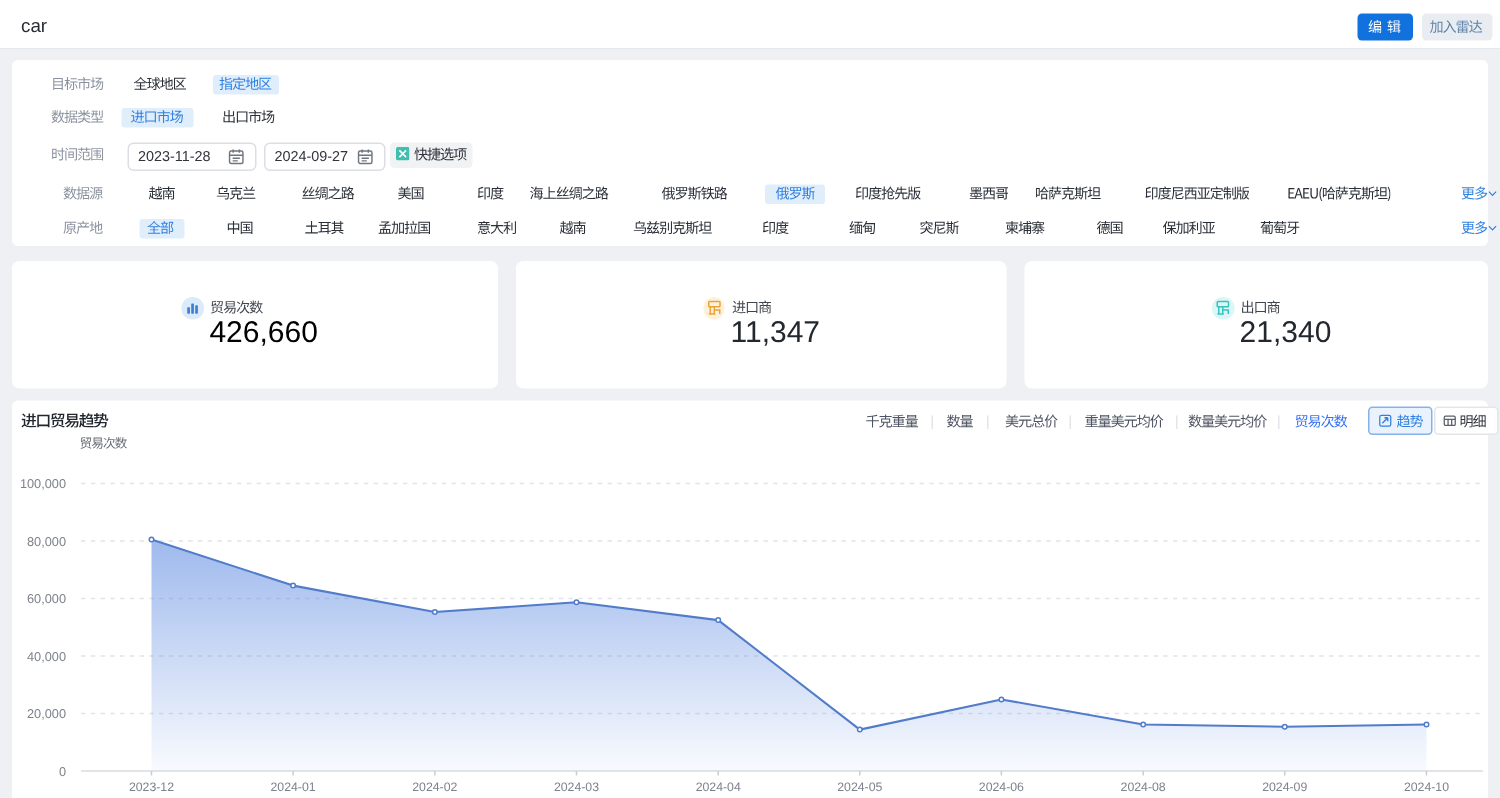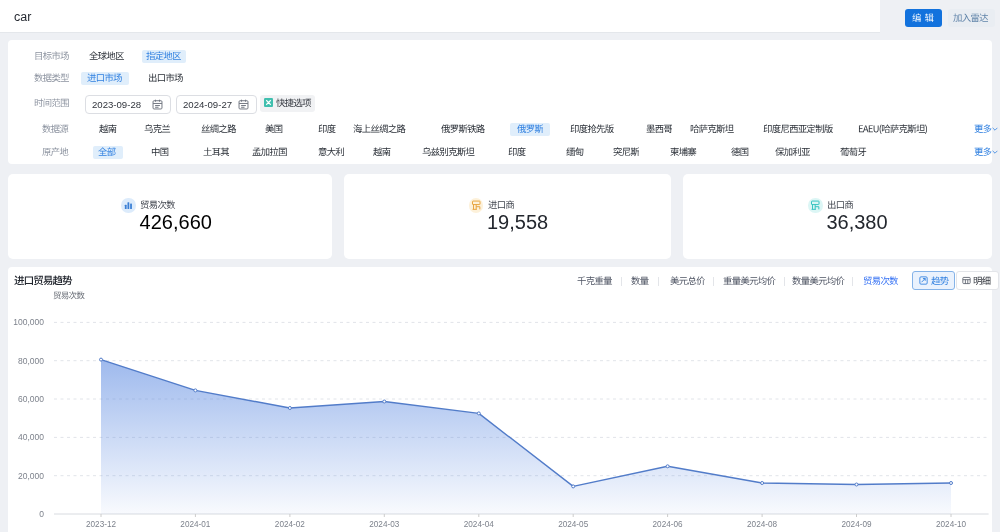--- a/index.html
+++ b/index.html
@@ -113,21 +113,21 @@
       <path id="r5143" d="M147 762V690H857V762ZM59 482V408H314C299 221 262 62 48 -19C65 -33 87 -60 95 -77C328 16 376 193 394 408H583V50C583 -37 607 -62 697 -62C716 -62 822 -62 842 -62C929 -62 949 -15 958 157C937 162 905 176 887 190C884 36 877 9 836 9C812 9 724 9 706 9C667 9 659 15 659 51V408H942V482Z"></path>
       <path id="r603B" d="M759 214C816 145 875 52 897 -10L958 28C936 91 875 180 816 247ZM412 269C478 224 554 153 591 104L647 152C609 199 532 267 465 311ZM281 241V34C281 -47 312 -69 431 -69C455 -69 630 -69 656 -69C748 -69 773 -41 784 74C762 78 730 90 713 101C707 13 700 -1 650 -1C611 -1 464 -1 435 -1C371 -1 360 5 360 35V241ZM137 225C119 148 84 60 43 9L112 -24C157 36 190 130 208 212ZM265 567H737V391H265ZM186 638V319H820V638H657C692 689 729 751 761 808L684 839C658 779 614 696 575 638H370L429 668C411 715 365 784 321 836L257 806C299 755 341 685 358 638Z"></path>
       <path id="r4EF7" d="M723 451V-78H800V451ZM440 450V313C440 218 429 65 284 -36C302 -48 327 -71 339 -88C497 30 515 197 515 312V450ZM597 842C547 715 435 565 257 464C274 451 295 423 304 406C447 490 549 602 618 716C697 596 810 483 918 419C930 438 953 465 970 479C853 541 727 663 655 784L676 829ZM268 839C216 688 130 538 37 440C51 423 73 384 81 366C110 398 139 435 166 475V-80H241V599C279 669 313 744 340 818Z"></path>
       <path id="r5747" d="M485 462C547 411 625 339 665 296L713 347C673 387 595 454 531 504ZM404 119 435 49C538 105 676 180 803 253L785 313C648 240 499 163 404 119ZM570 840C523 709 445 582 357 501C372 486 396 455 407 440C452 486 497 545 537 610H859C847 198 833 39 800 4C789 -9 777 -12 756 -12C731 -12 666 -12 595 -5C608 -26 617 -56 619 -77C680 -80 745 -82 782 -78C819 -75 841 -67 864 -37C903 12 916 172 929 640C929 651 929 680 929 680H577C600 725 621 772 639 819ZM36 123 63 47C158 95 282 159 398 220L380 283L241 216V528H362V599H241V828H169V599H43V528H169V183C119 159 73 139 36 123Z"></path>
       <path id="r8D8B" d="M614 683H783C762 639 736 586 711 540H522C559 585 589 634 614 683ZM527 367V302H827V191H491V123H901V540H790C821 603 853 674 878 733L829 749L817 745H642C652 768 660 792 668 814L596 825C570 741 519 635 441 554C458 545 483 526 496 511L514 531V472H827V367ZM108 381C105 209 95 59 31 -36C48 -46 77 -70 88 -81C124 -23 146 50 159 134C246 -21 390 -49 603 -49H939C943 -28 957 6 969 24C911 22 650 22 603 22C493 22 402 29 329 61V250H464V316H329V451H467V522H311V637H445V705H311V840H240V705H86V637H240V522H52V451H258V105C222 137 193 180 171 238C175 282 177 329 178 377Z"></path>
       <path id="r52BF" d="M214 840V742H64V675H214V578L49 552L64 483L214 509V420C214 409 210 405 197 405C185 405 142 405 96 406C105 388 114 361 117 343C183 342 223 343 249 354C276 364 283 382 283 420V521L420 545L417 612L283 589V675H413V742H283V840ZM425 350C422 326 417 302 412 280H91V213H391C348 106 258 26 44 -16C59 -32 78 -62 84 -81C326 -27 425 75 472 213H781C767 83 751 25 729 7C719 -2 707 -3 686 -3C662 -3 596 -2 531 3C544 -15 554 -44 555 -65C619 -69 681 -70 712 -68C748 -66 770 -61 791 -40C824 -10 841 66 860 247C861 257 863 280 863 280H491C496 303 500 326 503 350H449C514 382 559 424 589 477C635 445 677 414 705 390L746 449C715 474 668 507 617 540C631 580 640 626 645 678H770C768 474 775 349 876 349C930 349 954 376 962 476C944 480 920 492 905 504C902 438 896 416 879 416C836 415 834 525 839 742H651L655 840H585L581 742H435V678H576C571 641 565 608 556 578L470 629L430 578C462 560 496 538 531 516C503 465 460 426 393 397C406 387 424 366 433 350Z"></path>
       <path id="r660E" d="M338 451V252H151V451ZM338 519H151V710H338ZM80 779V88H151V182H408V779ZM854 727V554H574V727ZM501 797V441C501 285 484 94 314 -35C330 -46 358 -71 369 -87C484 1 535 122 558 241H854V19C854 1 847 -5 829 -5C812 -6 749 -7 684 -4C695 -25 708 -57 711 -78C798 -78 852 -76 885 -64C917 -52 928 -28 928 19V797ZM854 486V309H568C573 354 574 399 574 440V486Z"></path>
       <path id="r7EC6" d="M37 53 50 -21C148 -1 281 24 410 50L405 118C270 93 130 67 37 53ZM58 424C74 432 99 437 243 454C191 389 144 336 123 317C88 282 62 259 40 254C49 235 60 199 64 184C86 196 122 204 408 250C405 265 404 294 404 314L178 282C263 366 348 470 422 576L357 616C338 584 316 552 294 522L141 508C206 594 272 704 324 813L251 844C201 722 121 593 95 560C70 525 52 502 33 498C41 478 54 440 58 424ZM647 70H503V353H647ZM716 70V353H858V70ZM433 788V-65H503V0H858V-57H930V788ZM647 424H503V713H647ZM716 424V713H858V424Z"></path>
     </defs>
   </svg>
-<div style="position:absolute;left:0;top:0;width:880px;height:32px;background:#fff;border-bottom:1px solid #e4e7eb">
+<div style="position:absolute;left:0;top:0;width:1000px;height:32px;background:#fff;border-bottom:1px solid #e4e7eb">
     <div style="position:absolute;left:14px;top:10px;font:12.5px 'Liberation Sans',sans-serif;color:#272b33">car</div>
   </div>
 <div style="position:absolute;left:905px;top:9px;width:36.5px;height:17.5px;background:#1272dd;border-radius:3px"></div>
 <svg style="position:absolute;left:912.3px;top:13.3px" width="22.0" height="9.4" viewBox="0 0 2340 1000" fill="#fff">
     <g transform="translate(0,880) scale(1,-1)">
       <use href="#r7F16" x="0"></use>
       <use href="#r8F91" x="1340"></use>
     </g>
   </svg>
 <div style="position:absolute;left:947.5px;top:9px;width:47.5px;height:17.5px;background:#e9edf2;border-radius:3px"></div>
@@ -206,21 +206,21 @@
   </svg>
 <svg style="position:absolute;left:147.7px;top:73.3px" width="35.5" height="9.4" viewBox="0 0 3777 1000" fill="#2b3038">
     <g transform="translate(0,880) scale(1,-1)">
       <use href="#r51FA" x="0"></use>
       <use href="#r53E3" x="926"></use>
       <use href="#r5E02" x="1851"></use>
       <use href="#r573A" x="2777"></use>
     </g>
   </svg>
 <div style="position:absolute;left:85.0px;top:95px;width:86.0px;height:19px;background:#fff;border:1px solid #dcdee3;border-radius:4px;box-sizing:border-box"></div>
-<div style="position:absolute;left:92.0px;top:98.5px;font:9.6px 'Liberation Sans',sans-serif;color:#30343c">2023-09-28</div>
+<div style="position:absolute;left:92.0px;top:98.5px;font:9.6px 'Liberation Sans',sans-serif;color:#30343c">2023-11-28</div>
 <svg style="position:absolute;left:152.0px;top:99px" width="11" height="11" viewBox="0 0 16 16" fill="none" stroke="#6f757f" stroke-width="1.4">
     <rect x="1.5" y="2.5" width="13" height="12" rx="1.5"></rect>
     <line x1="1.5" y1="6.5" x2="14.5" y2="6.5"></line>
     <line x1="5" y1="1" x2="5" y2="4"></line>
     <line x1="11" y1="1" x2="11" y2="4"></line>
     <line x1="4.5" y1="9.5" x2="11.5" y2="9.5"></line>
     <line x1="4.5" y1="12" x2="9.5" y2="12"></line>
   </svg>
 <div style="position:absolute;left:176.0px;top:95px;width:81.0px;height:19px;background:#fff;border:1px solid #dcdee3;border-radius:4px;box-sizing:border-box"></div>
 <div style="position:absolute;left:183.0px;top:98.5px;font:9.6px 'Liberation Sans',sans-serif;color:#30343c">2024-09-27</div>
@@ -502,40 +502,40 @@
       <path d="M4.2 13.3h5"></path>
     </g>
   </svg>
 <svg style="position:absolute;left:487.5px;top:200.3px" width="26.8" height="9.4" viewBox="0 0 2851 1000" fill="#40454e">
     <g transform="translate(0,880) scale(1,-1)">
       <use href="#r8FDB" x="0"></use>
       <use href="#r53E3" x="926"></use>
       <use href="#r5546" x="1851"></use>
     </g>
   </svg>
-<div style="position:absolute;left:487.0px;top:211px;font:20px 'Liberation Sans',sans-serif;color:#23272e">19,558</div>
+<div style="position:absolute;left:487.0px;top:211px;font:20px 'Liberation Sans',sans-serif;color:#23272e">11,347</div>
 <div style="position:absolute;left:682.6px;top:174px;width:309.4px;height:84.5px;background:#fff;border-radius:5px"></div>
 <div style="position:absolute;left:808.1px;top:198px;width:14.5px;height:14.5px;background:#dcf6f5;border-radius:50%"></div>
 <svg style="position:absolute;left:808.1px;top:198px" width="14.5" height="14.5" viewBox="0 0 17 17">
     <g fill="none" stroke="#35c3c0" stroke-width="1.15">
       <rect x="4.1" y="3.6" width="8.8" height="4.1" rx="0.6"></rect>
       <path d="M5.3 7.7v5.6"></path>
       <path d="M8.4 7.7v5.6"></path>
       <path d="M8.4 10.2h4.3v3.1"></path>
       <path d="M4.2 13.3h5"></path>
     </g>
   </svg>
 <svg style="position:absolute;left:826.9px;top:200.3px" width="26.8" height="9.4" viewBox="0 0 2851 1000" fill="#40454e">
     <g transform="translate(0,880) scale(1,-1)">
       <use href="#r51FA" x="0"></use>
       <use href="#r53E3" x="926"></use>
       <use href="#r5546" x="1851"></use>
     </g>
   </svg>
-<div style="position:absolute;left:826.4px;top:211px;font:20px 'Liberation Sans',sans-serif;color:#23272e">36,380</div>
+<div style="position:absolute;left:826.4px;top:211px;font:20px 'Liberation Sans',sans-serif;color:#23272e">21,340</div>
 <div style="position:absolute;left:8px;top:267px;width:984px;height:265px;background:#fff;border-radius:4px 4px 0 0"></div>
 <svg style="position:absolute;left:14.0px;top:274.7px" width="58.6" height="10.6" viewBox="0 0 5528 1000" fill="#22262e">
     <g transform="translate(0,880) scale(1,-1)">
       <use href="#m8FDB" x="0"></use>
       <use href="#m53E3" x="906"></use>
       <use href="#m8D38" x="1811"></use>
       <use href="#m6613" x="2717"></use>
       <use href="#m8D8B" x="3623"></use>
       <use href="#m52BF" x="4528"></use>
     </g>

